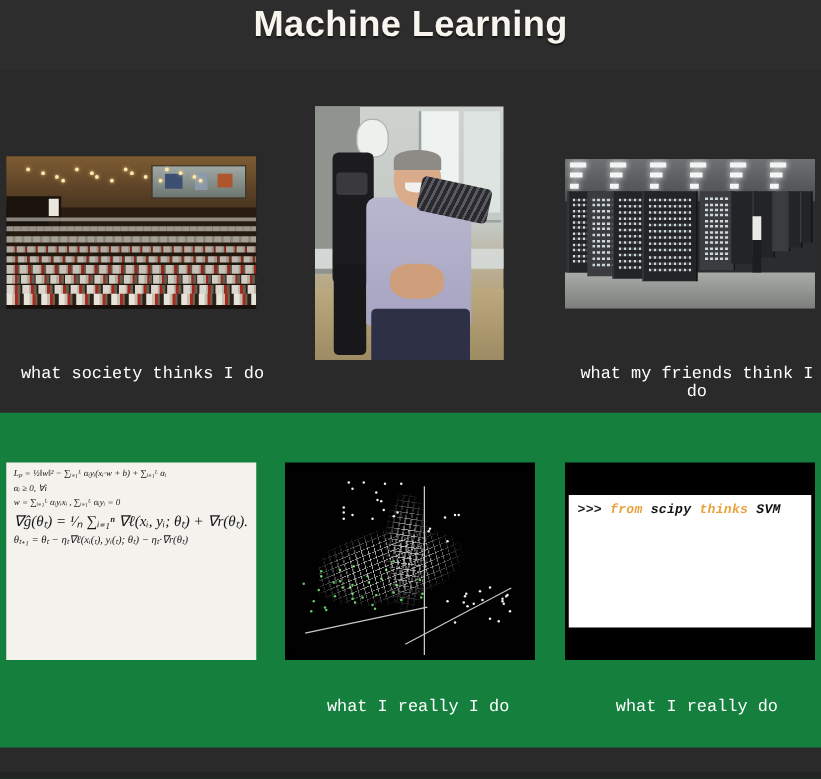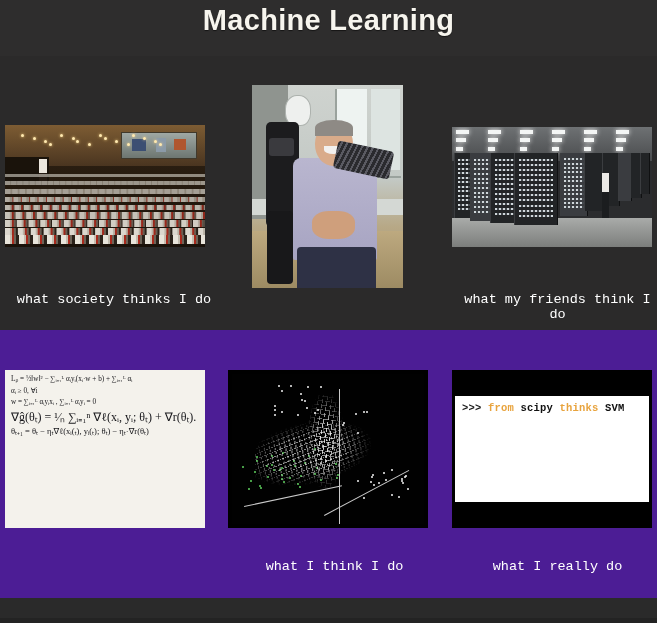--- a/index.html
+++ b/index.html
@@ -9,21 +9,21 @@
     height: 623px;
     overflow: hidden;
     background: #0a0a0a;
     font-family: "Liberation Sans", sans-serif;
   }
 
   #meme {
     position: relative;
     width: 657px;
     height: 623px;
-    background: #4c1d95;
+    background: #15803d;
   }
 
   
   .band-top {
     position: absolute;
     left: 0; top: 0;
     width: 657px; height: 330px;
     background: #2e2d2d;
   }
   .band-top-inner {
@@ -59,20 +59,21 @@
     letter-spacing: 0.3px;
     color: #f7f5ee;
     text-shadow: 0 1px 1px rgba(0,0,0,0.55);
   }
 
   
   .panel {
     position: absolute;
     overflow: hidden;
     background: #111;
+    font-style: italic;
   }
 
   
   .caption {
     position: absolute;
     font-family: "Liberation Mono", "DejaVu Sans Mono", monospace;
     font-size: 13.5px;
     line-height: 15px;
     color: #ffffff;
     text-align: center;
@@ -546,21 +547,21 @@
         </div>
       <div class="p5-surface"></div>
       <div class="p5-saddle"></div>
       <div id="p5axes">
           <div class="p5-axis" style="left: 6%; top: 88%; width: 52%; transform: rotate(-12deg);"></div>
           <div class="p5-axis" style="left: 48%; top: 94%; width: 50%; transform: rotate(-28deg);"></div>
           <div class="p5-axis" style="left: 56%; top: 10%; width: 72%; transform: rotate(90deg);"></div>
         </div>
     </div>
   </div>
-  <div class="caption cap5">what I think I do</div>
+  <div class="caption cap5">what I really I do</div>
 
   <div class="panel p6">
     <div class="console">
       <div class="console-line"><span class="tok-prompt">&gt;&gt;&gt; </span><span class="tok-kw">from</span><span class="tok-plain"> scipy </span><span class="tok-kw">thinks</span><span class="tok-plain"> SVM</span></div>
     </div>
   </div>
   <div class="caption cap6">what I really do</div>
 
   <div class="band-bottom"></div>
   <div class="band-bottom-edge"></div>

